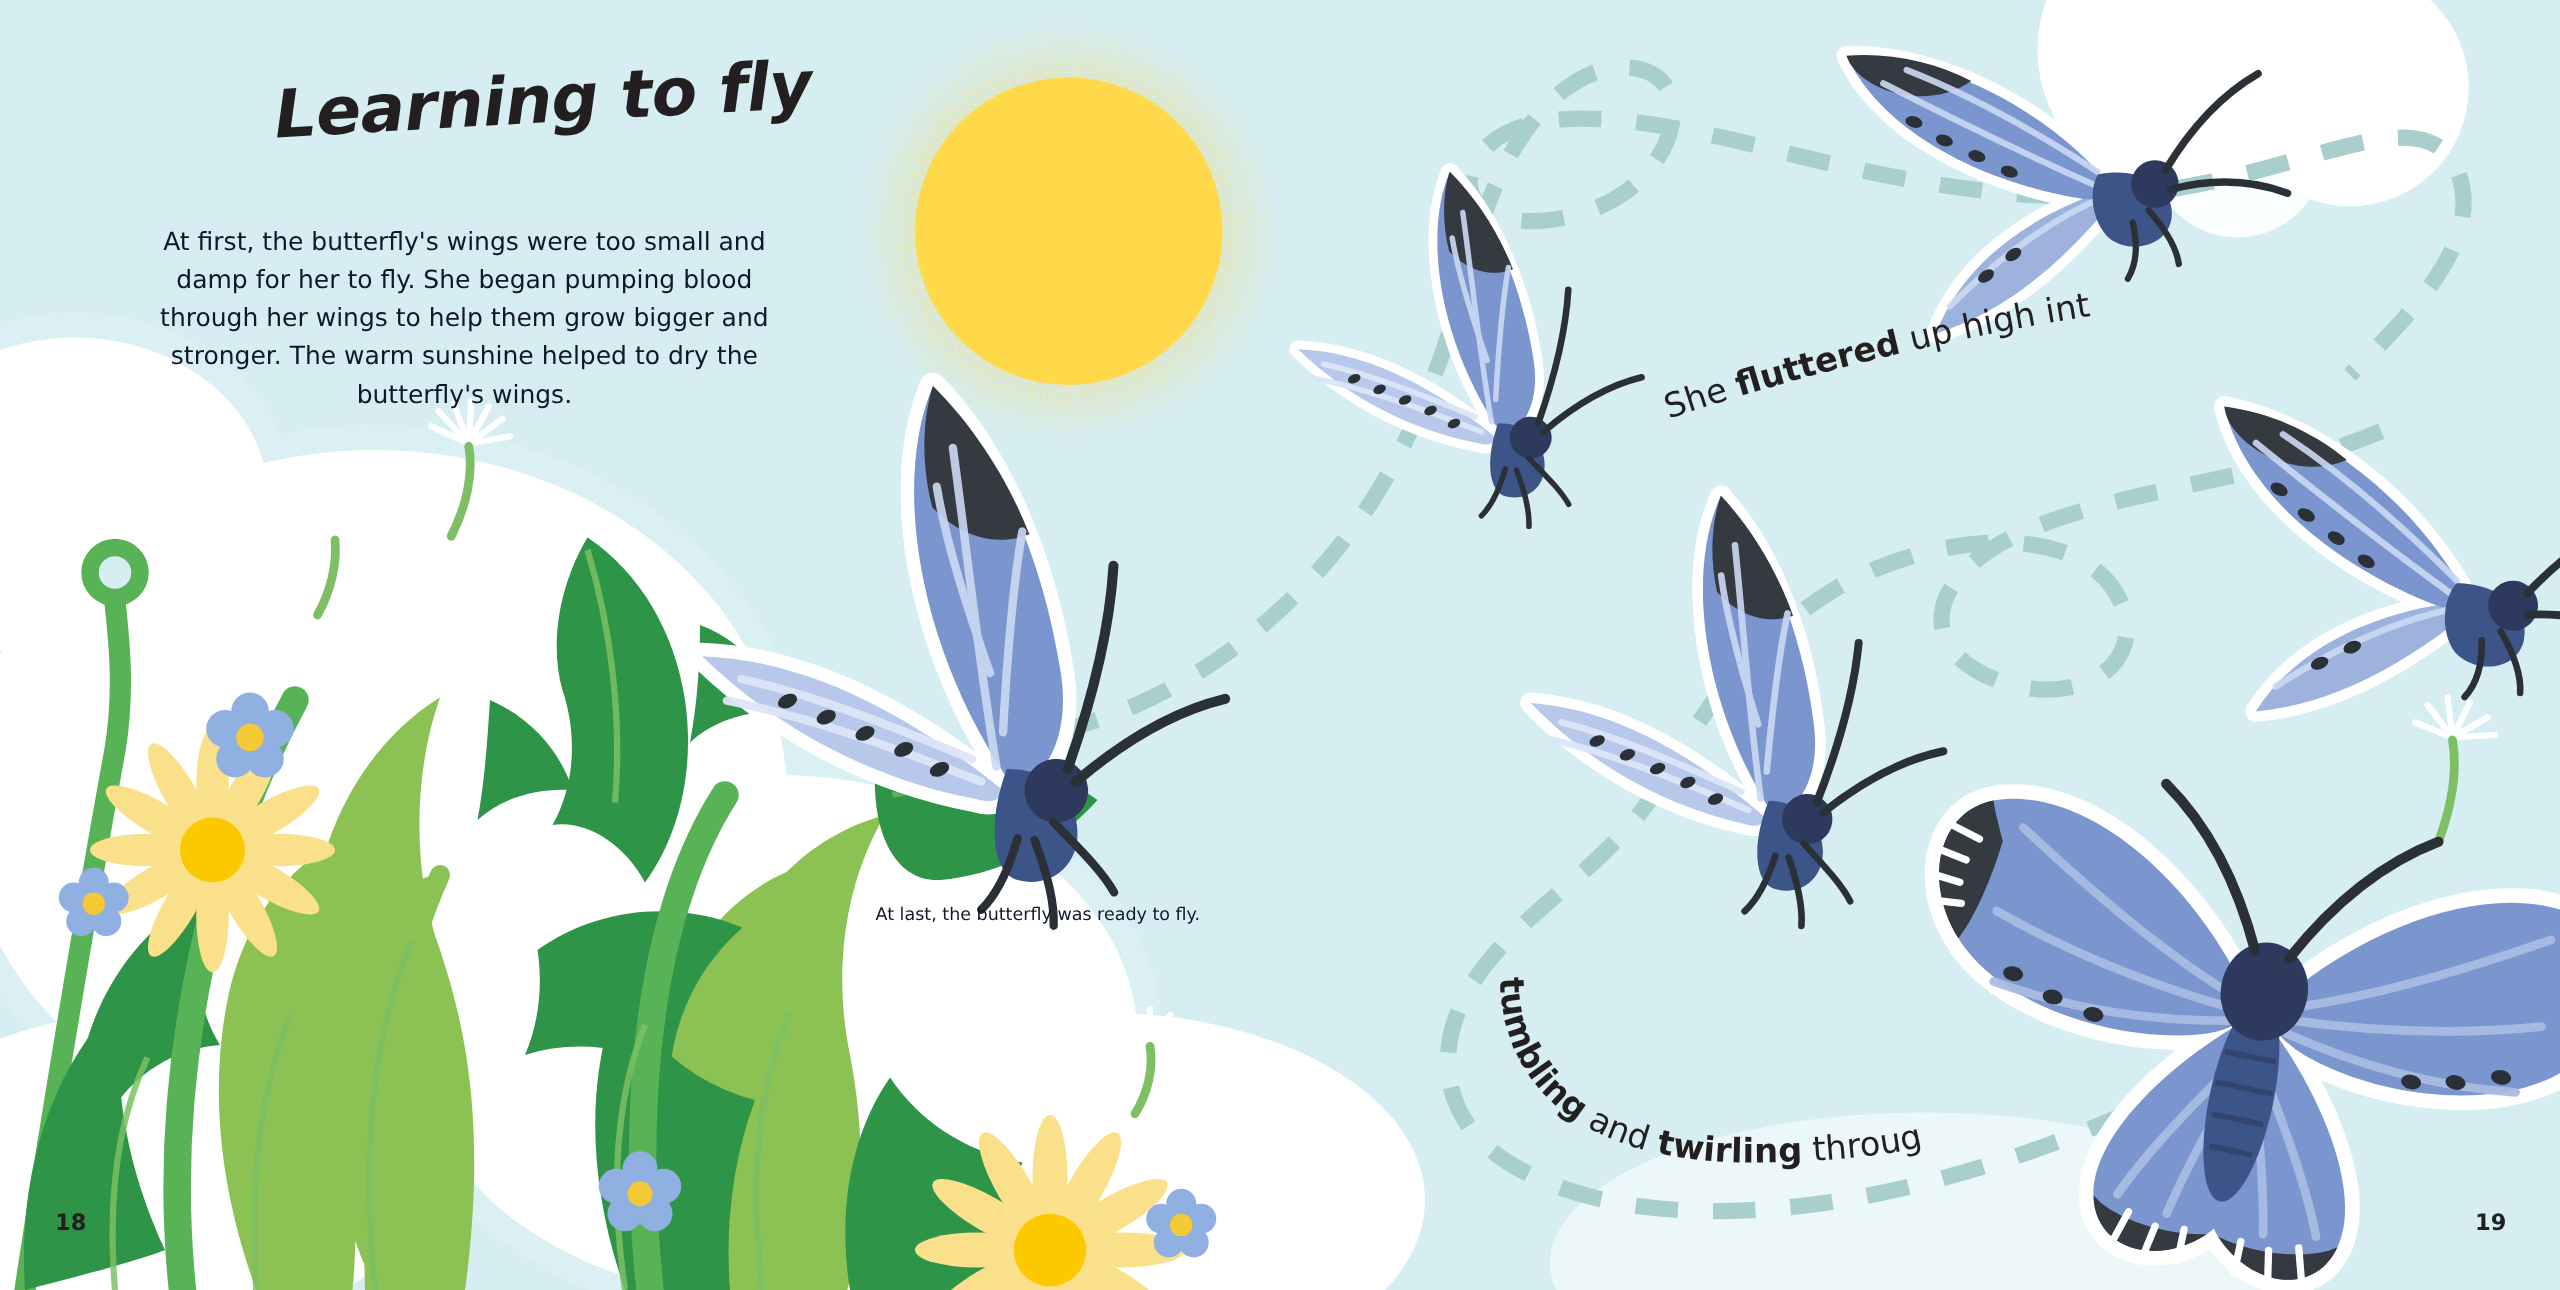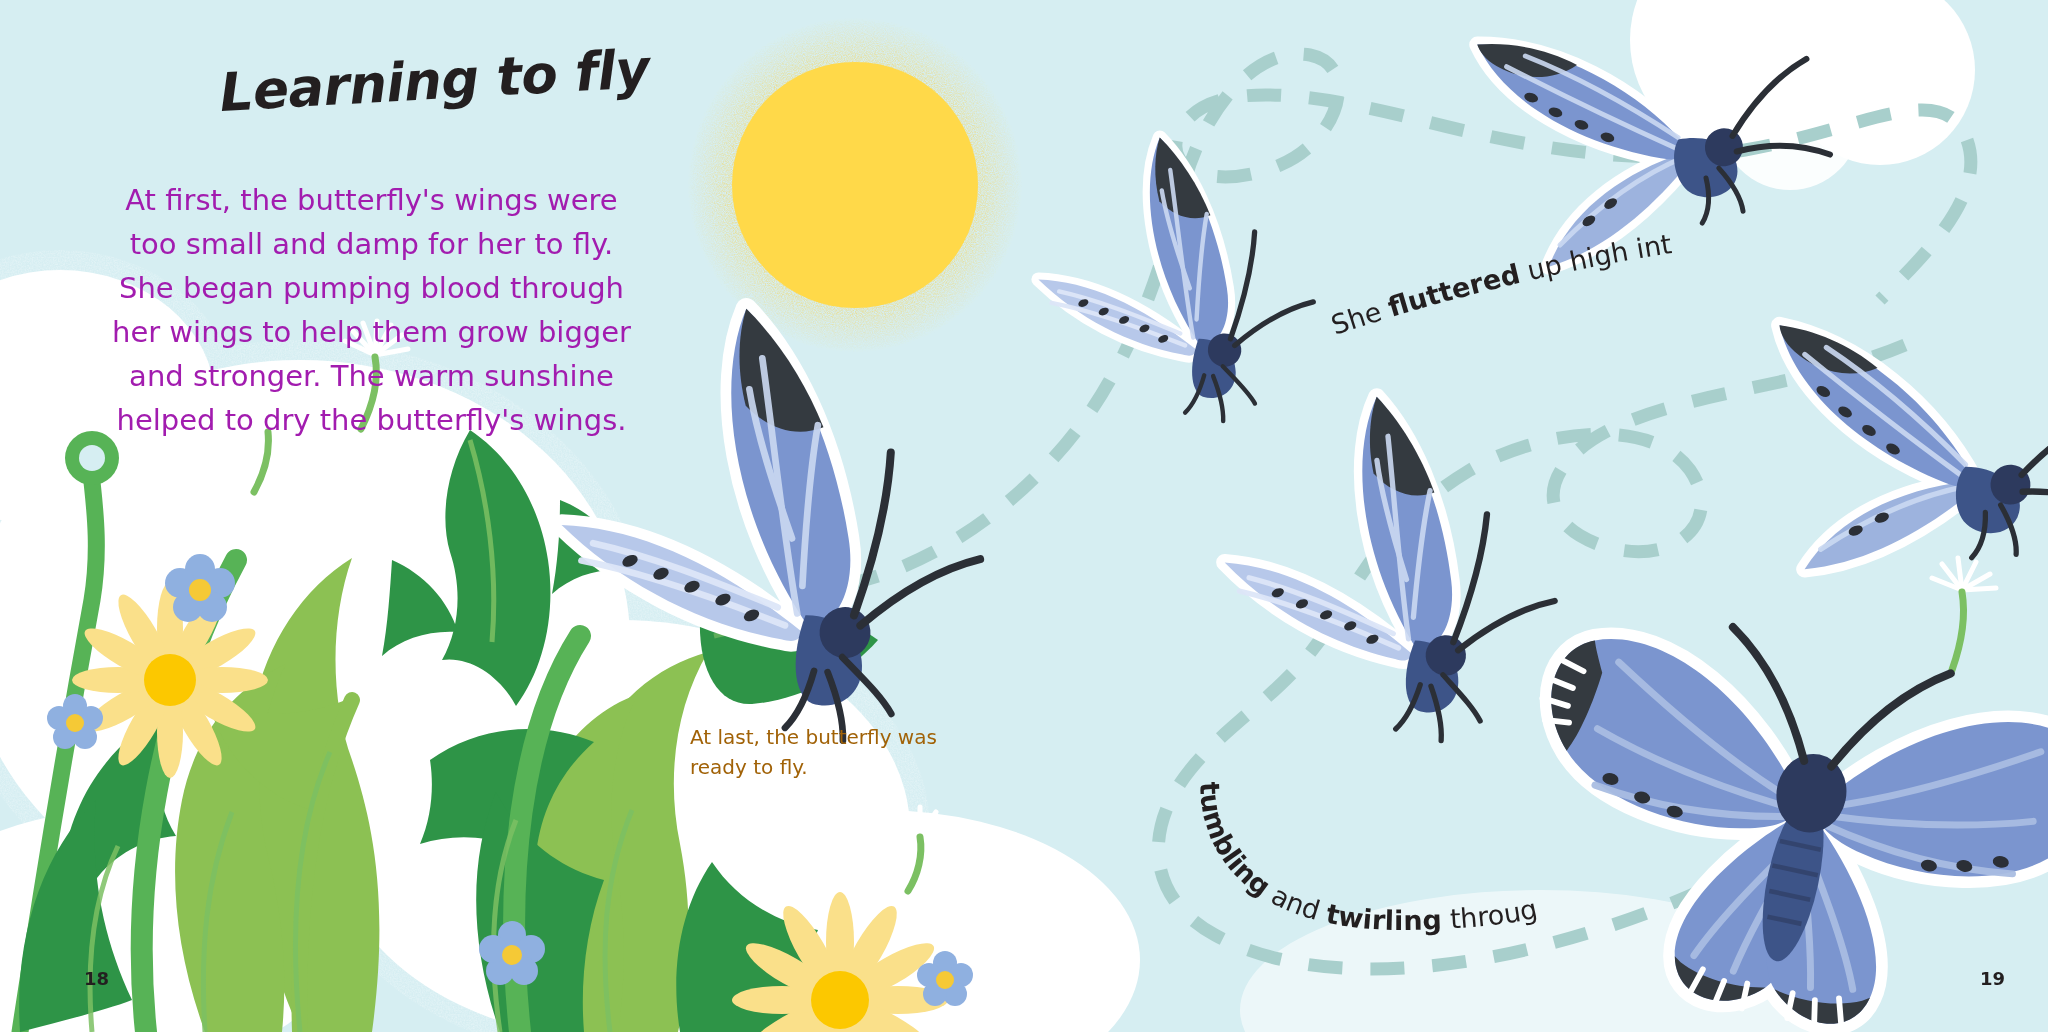--- a/index.html
+++ b/index.html
@@ -8,33 +8,33 @@
   .layer{position:absolute;left:0;top:0;width:2048px;height:1032px;}
   #title{
     position:absolute;left:218px;top:62px;width:420px;
     font-family:"DejaVu Sans",sans-serif;
     font-weight:700;font-style:italic;font-size:53px;letter-spacing:-0.5px;
     color:#231f20;transform:rotate(-3.2deg);transform-origin:left top;
     white-space:nowrap;
   }
   #body-copy{
     position:absolute;left:104px;top:178px;width:535px;
-    text-align:center;font-size:29px;line-height:1.52;color:#a21caf;
+    text-align:center;font-size:20px;line-height:1.52;color:#0f172a;
     font-family:"DejaVu Sans",sans-serif;
   }
   #caption-leaf{
     position:absolute;left:690px;top:722px;width:270px;
-    text-align:left;font-size:20px;line-height:1.5;color:#a16207;
+    text-align:right;font-size:14px;line-height:1.5;color:#0f172a;
     font-family:"DejaVu Sans",sans-serif;
   }
   .pageno{
     position:absolute;font-family:"DejaVu Sans",sans-serif;
     font-weight:700;font-size:18px;color:#231f20;
   }
-  #pageno-left{left:44px;top:968px;margin-left:40px;}
+  #pageno-left{left:44px;top:968px;}
   #pageno-right{left:1980px;top:968px;text-align:center;}
   .curvetext{font-family:"DejaVu Sans",sans-serif;fill:#231f20;}
   .curvetext .bold{font-weight:700;}
 </style>
 </head>
 <body>
 
 <div id="page">
 
   <svg class="layer" viewBox="0 0 2048 1032" xmlns="http://www.w3.org/2000/svg">

